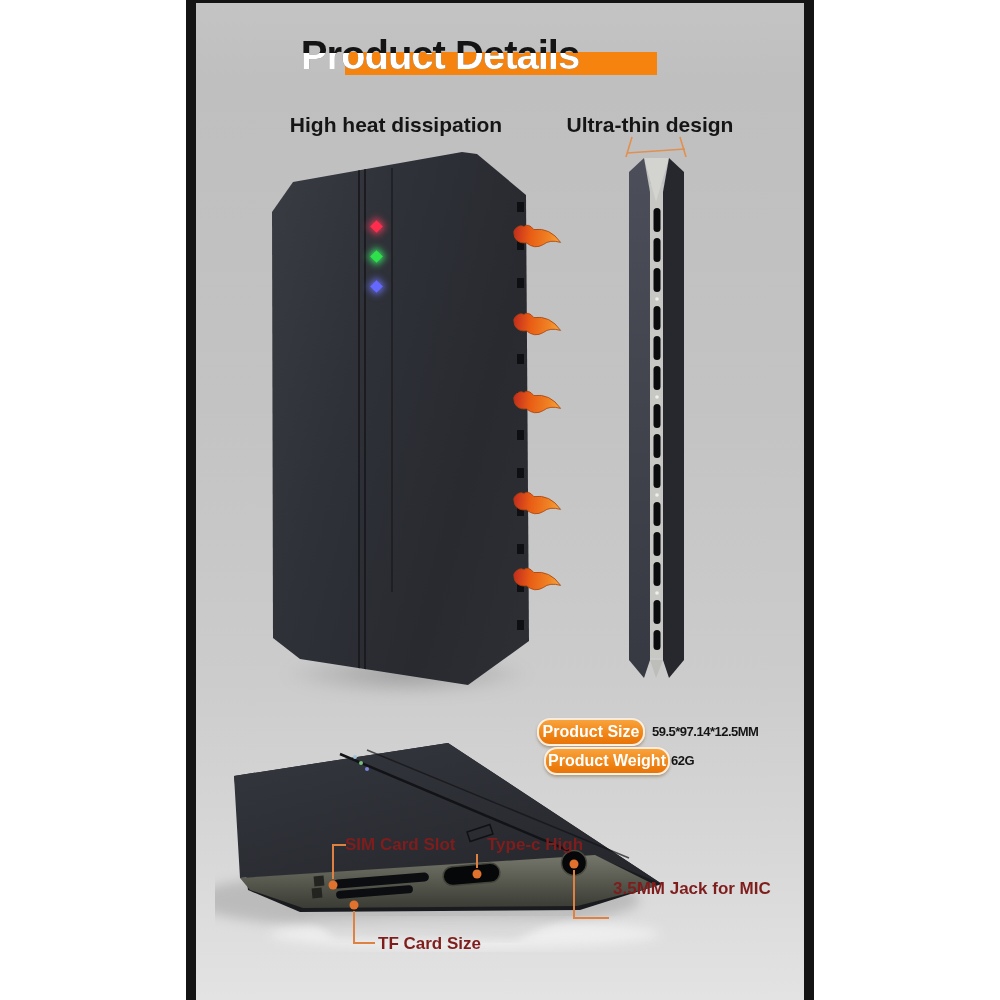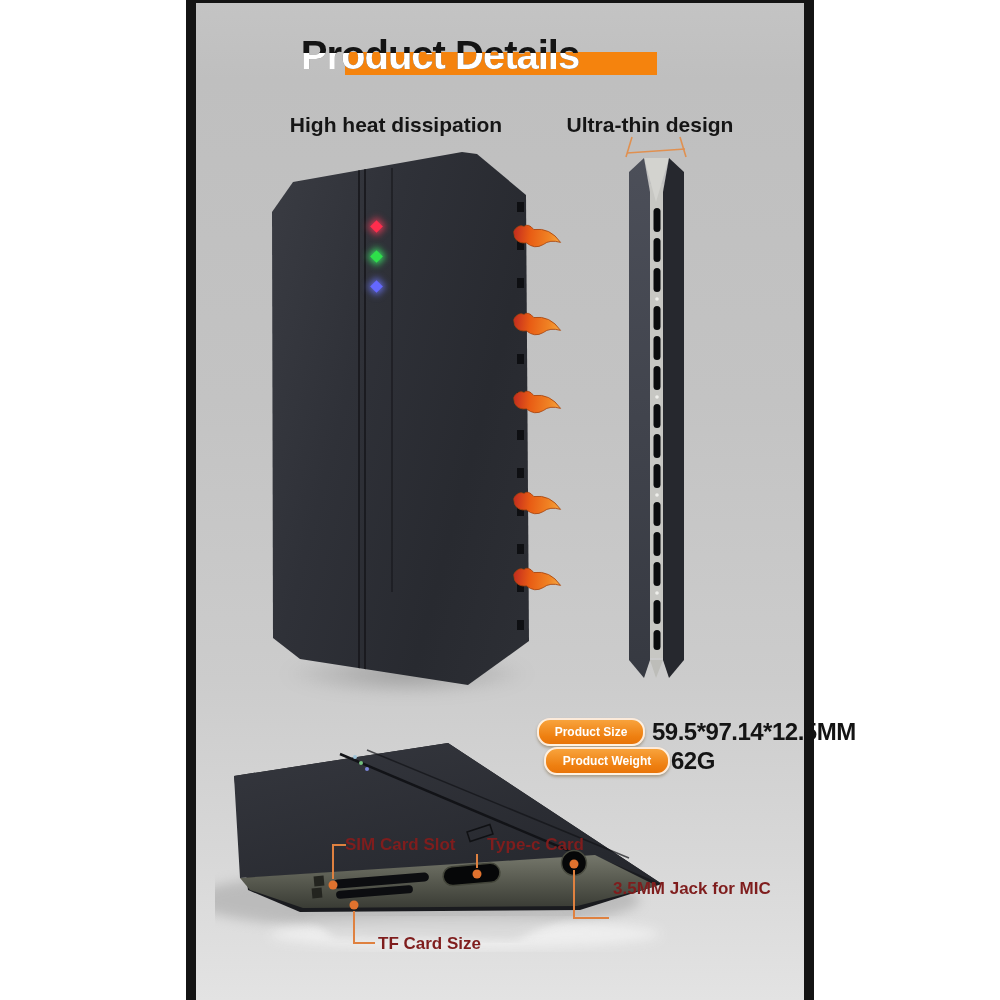--- a/index.html
+++ b/index.html
@@ -36,25 +36,25 @@
   #vent-strip{left:245px;top:50px;width:7px;height:446px;opacity:.9;
      background:repeating-linear-gradient(180deg,#0b0c0f 0 10px,rgba(0,0,0,0) 10px 38px);}
   .led{width:9px;height:9px;transform:rotate(45deg);left:100px;}
   #led-red{top:70px;background:#ff2d4d;box-shadow:0 0 7px 2px rgba(255,60,90,.8);}
   #led-green{top:100px;background:#2ee04a;box-shadow:0 0 7px 2px rgba(60,255,110,.8);}
   #led-blue{top:130px;background:#6468ff;box-shadow:0 0 7px 2px rgba(110,120,255,.8);}
   .flame{left:513px;width:50px;height:26px;transform:rotate(6deg);}
   
   .badge{height:24px;border-radius:13px;border:2px solid rgba(255,255,255,.85);
          background:linear-gradient(180deg,#f8a33c 0%,#ee7f10 70%,#e87409 100%);
-         color:#fff;font-weight:bold;font-size:12px;text-align:center;line-height:24px;
+         color:#fff;font-weight:bold;font-size:16px;text-align:center;line-height:24px;
          box-shadow:0 2px 3px rgba(90,60,10,.35);white-space:nowrap;}
   #badge-size{left:537px;top:718px;width:104px;}
   #badge-weight{left:544px;top:747px;width:122px;}
-  .spec-value{font-size:24px;font-weight:bold;color:#141414;letter-spacing:-0.5px;line-height:28px;white-space:nowrap;}
+  .spec-value{font-size:13px;font-weight:bold;color:#141414;letter-spacing:-0.5px;line-height:28px;white-space:nowrap;}
   #value-size{left:652px;top:718px;}
   #value-weight{left:671px;top:747px;text-align:right;}
   
   .callout-label{font-size:17px;font-weight:bold;color:#7f1d1d;line-height:20px;white-space:nowrap;}
   #label-sim{left:345px;top:835px;}
   #label-typec{left:487px;top:835px;}
   #label-tf{left:378px;top:934px;}
   #label-jack{left:613px;top:879px;}
   svg{display:block;}
 </style>
@@ -227,17 +227,17 @@
       <g fill="#e0722e">
         <circle cx="333" cy="885" r="4.5"></circle>
         <circle cx="477" cy="874" r="4.5"></circle>
         <circle cx="354" cy="905" r="4.5"></circle>
         <circle cx="574" cy="864" r="4.5"></circle>
       </g>
     </svg>
   </div>
 
   <div id="label-sim" class="abs callout-label">SIM Card Slot</div>
-  <div id="label-typec" class="abs callout-label">Type-c Card</div>
+  <div id="label-typec" class="abs callout-label">Type-c High</div>
   <div id="label-tf" class="abs callout-label">TF Card Size</div>
   <div id="label-jack" class="abs callout-label">3.5MM Jack for MIC</div>
 
 </div>
 
 </body></html>

